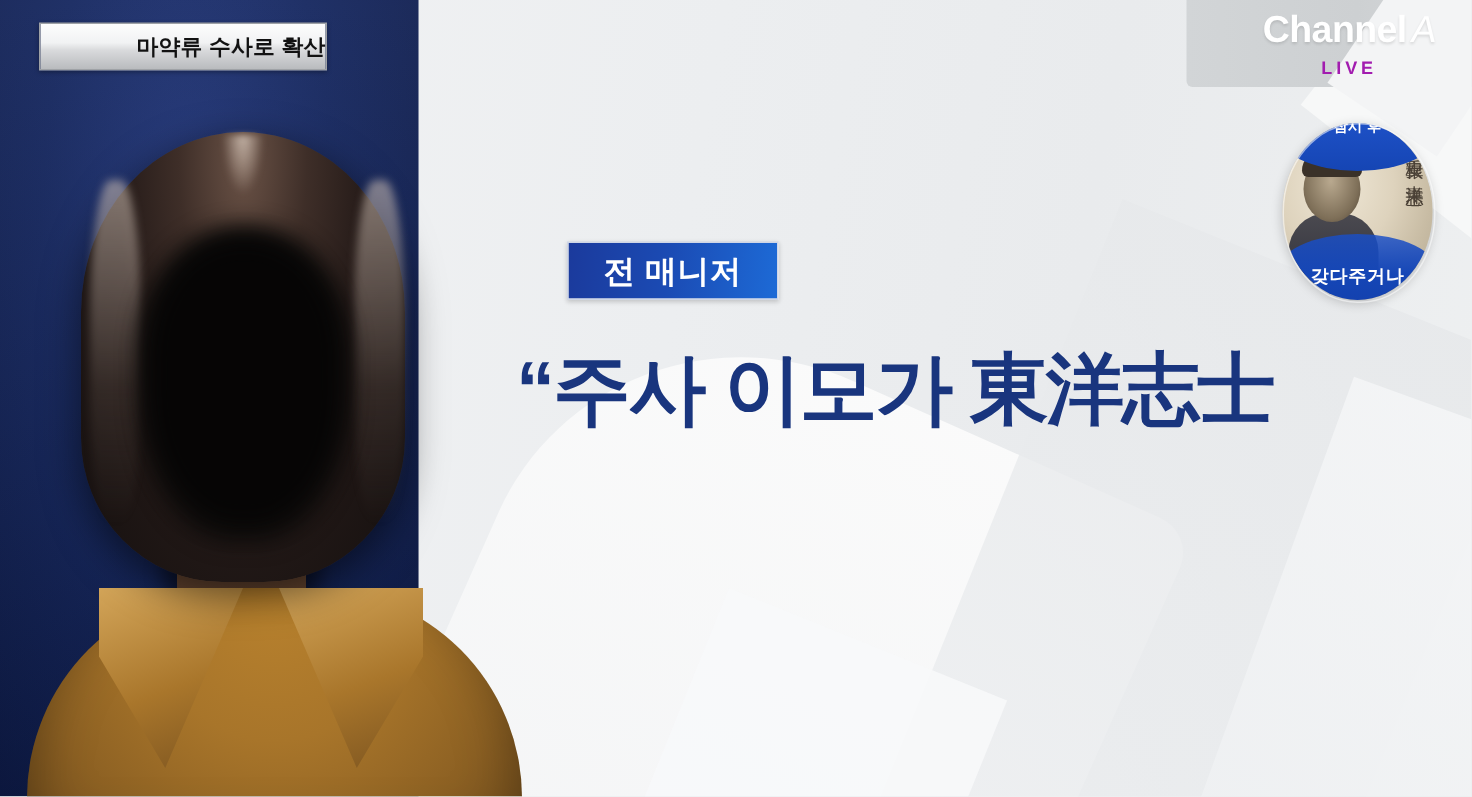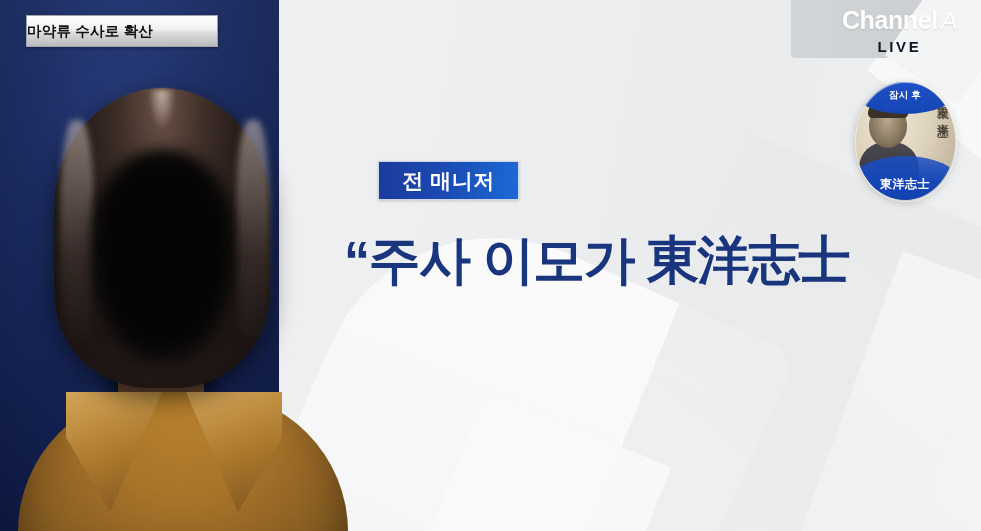--- a/index.html
+++ b/index.html
@@ -118,39 +118,39 @@
     background:#060505;border-radius:62px 62px 58px 58px/76px 76px 88px 88px;
     filter:blur(9px);
   }
 
   
   .top-banner{
     position:absolute;left:26px;top:15px;width:190px;height:30px;
     background:linear-gradient(180deg,#fdfdfd 0%,#f1f2f3 42%,#d9dadc 58%,#b9bbbe 100%);
     border:1px solid #9fa2a6;
     box-shadow:0 1px 3px rgba(0,0,0,.35);
-    display:flex;align-items:center;justify-content:flex-start;
+    display:flex;align-items:center;justify-content:flex-end;
   }
   .top-banner .txt{
     font-size:14.5px;font-weight:bold;color:#121212;letter-spacing:.2px;
     white-space:nowrap;
   }
 
   
   .logo-wrap{
     position:absolute;right:24px;top:8px;text-align:center;z-index:6;
     pointer-events:none;
   }
   .logo-main{
     font-size:25px;font-weight:bold;color:#ffffff;letter-spacing:-.4px;
     text-shadow:0 1px 2px rgba(0,0,0,.12);line-height:1;white-space:nowrap;
   }
   .logo-a{display:inline-block;transform:skewX(-9deg);margin-left:3px;font-weight:400;}
   .logo-live{
-    margin-top:5px;font-size:15px;font-weight:bold;color:#0f172a;
+    margin-top:5px;font-size:12px;font-weight:bold;color:#a21caf;
     letter-spacing:2.6px;
   }
 
   
   .badge{
     position:absolute;left:855px;top:82px;width:100px;height:118px;
     border-radius:50px/59px;overflow:hidden;
     box-shadow:0 2px 8px rgba(0,0,0,.22);
     background:#cfc7b4;
   }
@@ -178,21 +178,21 @@
     color:#2d241c;font-size:12px;line-height:1.05;
     writing-mode:vertical-rl;text-orientation:upright;
     font-family:"DejaVu Serif","Liberation Serif",serif;
     opacity:.82;letter-spacing:1px;
     display:flex;
   }
   .badge-cap-top{
     position:absolute;left:-4px;top:-4px;width:108px;height:34px;
     background:linear-gradient(180deg,#1f52c8,#1545b4);
     border-radius:0 0 54px 54px/0 0 26px 26px;
-    display:flex;align-items:center;justify-content:center;padding-bottom:2px;
+    display:flex;justify-content:center;padding-bottom:2px;
   }
   .badge-cap-top .t{font-size:9.5px;font-weight:bold;color:#fff;letter-spacing:.2px;}
   .badge-cap-bot{
     position:absolute;left:-4px;bottom:-6px;width:108px;height:44px;
     background:linear-gradient(180deg,rgba(26,79,200,.82),#1546b6 55%,#1340ad);
     border-radius:54px 54px 0 0/26px 26px 0 0;
     display:flex;align-items:center;justify-content:center;padding-top:6px;
   }
   .badge-cap-bot .t{font-size:12px;font-weight:bold;color:#fff;letter-spacing:.5px;}
   .badge-ring{
@@ -270,21 +270,21 @@
     <div class="badge-photo">
       <div class="bp-body"></div>
       <div class="bp-head"></div>
       <div class="bp-hair"></div>
       <div class="bp-calli">安重根 東洋志士</div>
     </div>
     <div class="badge-cap-top">
       <span class="t">잠시 후</span>
     </div>
     <div class="badge-cap-bot">
-      <span class="t">東洋志士</span>
+      <span class="t">갖다주거나</span>
     </div>
   </div>
   <div class="badge-ring"></div>
 
   <div class="speaker-tag">
     <span class="t">전 매니저</span>
   </div>
 
   <div class="quote">
     <span class="line l1">“주사 이모가 東洋志士</span>

